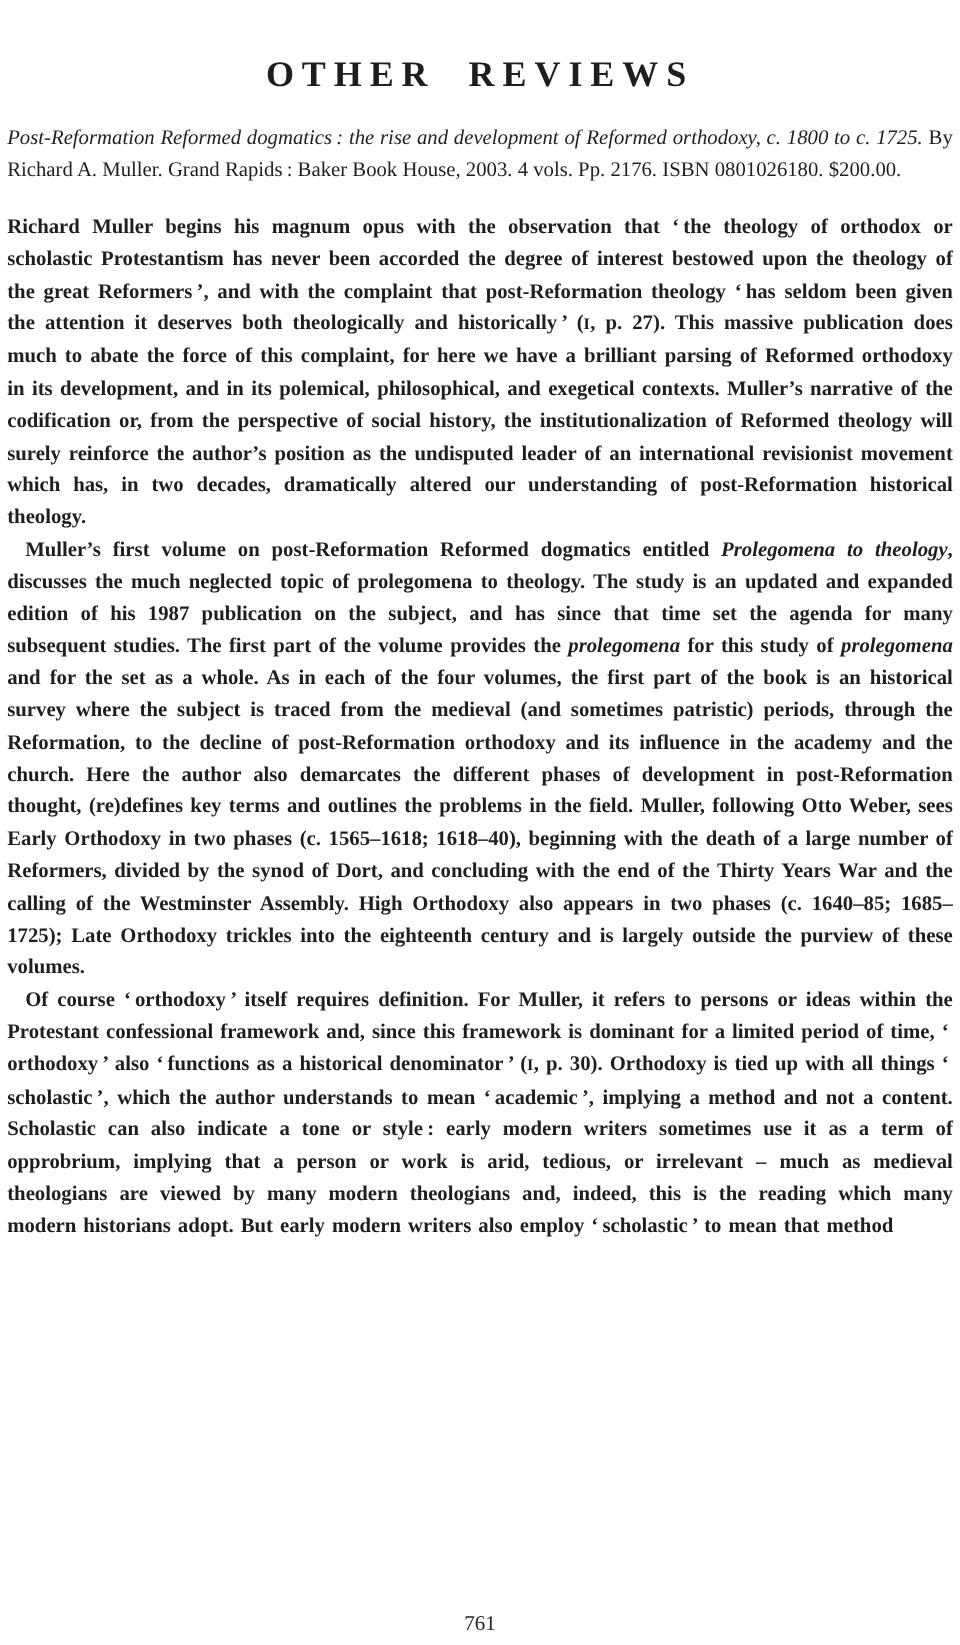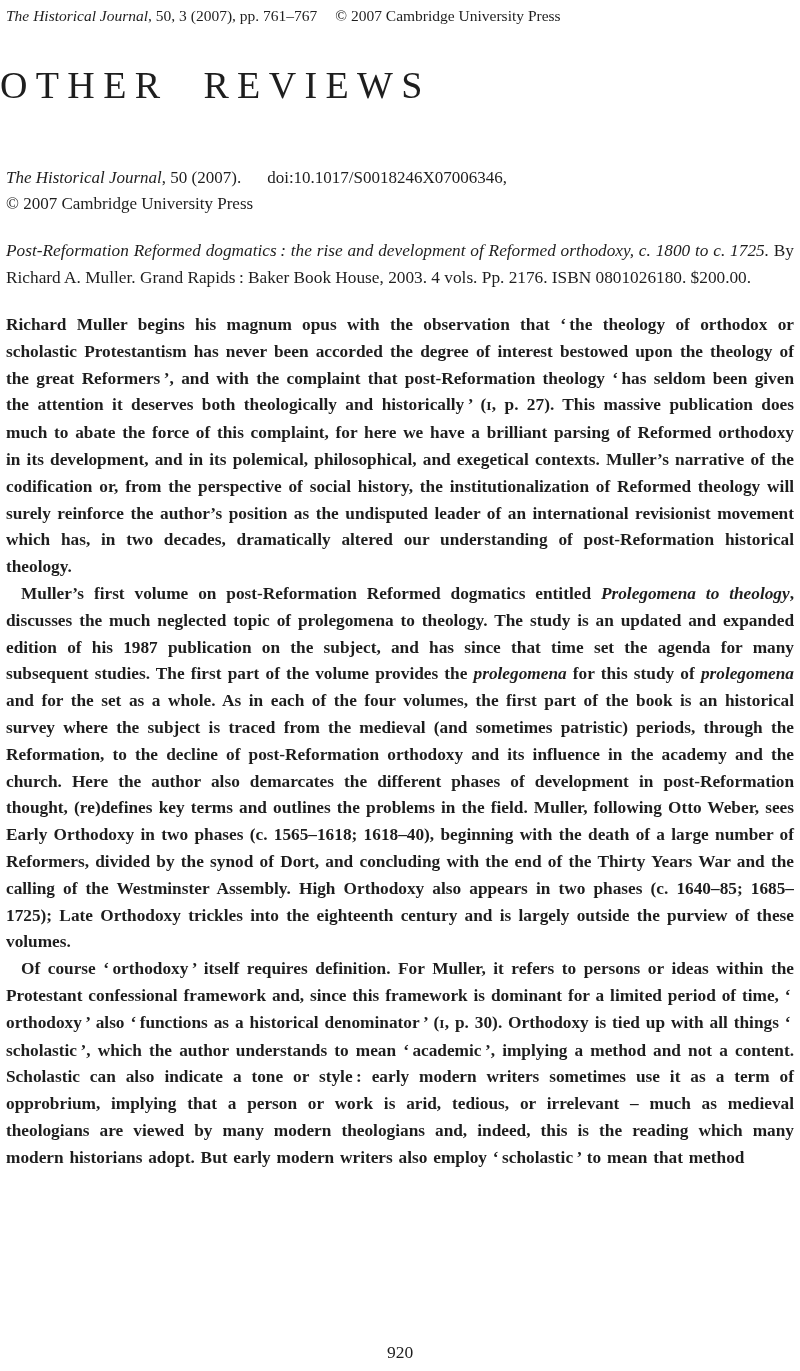--- a/index.html
+++ b/index.html
@@ -16,23 +16,24 @@
   .running-head {
     padding: 5px 6px 0 6px;
     font-size: 15.5px;
     line-height: 22px;
   }
   .italic { font-style: italic; }
   .rh-copyright { margin-left: 18px; }
   .doi { margin-left: 26px; }
   .section-title {
     margin: 40px 0 0 0;
-    font-size: 38px;
-    font-weight: normal;
+    font-size: 30px;
+    font-weight: bold;
     line-height: 36px;
+    text-align: center;
     letter-spacing: 0.22em;
     word-spacing: 0.45em;
   }
   .article-meta {
     margin: 62px 6px 0 6px;
     font-size: 17px;
     line-height: 26px;
   }
   .citation {
     margin: 20px 6px 0 6px;
@@ -59,33 +60,28 @@
     font-size: 17.5px;
     line-height: 24px;
   }
 </style>
 </head>
 <body>
 
 <div class="page">
 
   <header class="running-head">
-    <div><span class="italic">The Historical Journal</span><span>, 50, 3 (2007), pp. 761–767</span><span class="rh-copyright">© 2007 Cambridge University Press</span></div>
   </header>
 
   <h1 class="section-title">OTHER REVIEWS</h1>
 
-  <div class="article-meta">
-    <div><span class="italic">The Historical Journal</span><span>, 50 (2007).</span><span class="doi">doi:10.1017/S0018246X07006346,</span></div>
-    <div>© 2007 Cambridge University Press</div>
-  </div>
 
   <p class="citation"><span class="italic">Post-Reformation Reformed dogmatics : the rise and development of Reformed orthodoxy, c. 1800 to c. 1725.</span><span> By Richard A. Muller. Grand Rapids : Baker Book House, 2003. 4 vols. Pp. 2176. ISBN 0801026180. $200.00.</span></p>
 
   <div class="review-body" id="review-body">
       <p><span>Richard Muller begins his magnum opus with the observation that ‘ the theology of orthodox or scholastic Protestantism has never been accorded the degree of interest bestowed upon the theology of the great Reformers ’, and with the complaint that post-Reformation theology ‘ has seldom been given the attention it deserves both theologically and historically ’ (</span><span class="sc">I</span><span>, p. 27). This massive publication does much to abate the force of this complaint, for here we have a brilliant parsing of Reformed orthodoxy in its development, and in its polemical, philosophical, and exegetical contexts. Muller’s narrative of the codification or, from the perspective of social history, the institutionalization of Reformed theology will surely reinforce the author’s position as the undisputed leader of an international revisionist movement which has, in two decades, dramatically altered our understanding of post-Reformation historical theology.</span></p>
       <p class="indent"><span>Muller’s first volume on post-Reformation Reformed dogmatics entitled </span><span class="italic">Prolegomena to theology</span><span>, discusses the much neglected topic of prolegomena to theology. The study is an updated and expanded edition of his 1987 publication on the subject, and has since that time set the agenda for many subsequent studies. The first part of the volume provides the </span><span class="italic">prolegomena</span><span> for this study of </span><span class="italic">prolegomena</span><span> and for the set as a whole. As in each of the four volumes, the first part of the book is an historical survey where the subject is traced from the medieval (and sometimes patristic) periods, through the Reformation, to the decline of post-Reformation orthodoxy and its influence in the academy and the church. Here the author also demarcates the different phases of development in post-Reformation thought, (re)defines key terms and outlines the problems in the field. Muller, following Otto Weber, sees Early Orthodoxy in two phases (c. 1565–1618; 1618–40), beginning with the death of a large number of Reformers, divided by the synod of Dort, and concluding with the end of the Thirty Years War and the calling of the Westminster Assembly. High Orthodoxy also appears in two phases (c. 1640–85; 1685–1725); Late Orthodoxy trickles into the eighteenth century and is largely outside the purview of these volumes.</span></p>
       <p class="indent"><span>Of course ‘ orthodoxy ’ itself requires definition. For Muller, it refers to persons or ideas within the Protestant confessional framework and, since this framework is dominant for a limited period of time, ‘ orthodoxy ’ also ‘ functions as a historical denominator ’ (</span><span class="sc">I</span><span>, p. 30). Orthodoxy is tied up with all things ‘ scholastic ’, which the author understands to mean ‘ academic ’, implying a method and not a content. Scholastic can also indicate a tone or style : early modern writers sometimes use it as a term of opprobrium, implying that a person or work is arid, tedious, or irrelevant – much as medieval theologians are viewed by many modern theologians and, indeed, this is the reading which many modern historians adopt. But early modern writers also employ ‘ scholastic ’ to mean that method</span></p>
     </div>
 
-  <div class="page-number">920</div>
+  <div class="page-number">761</div>
 
 </div>
 
 </body></html>

